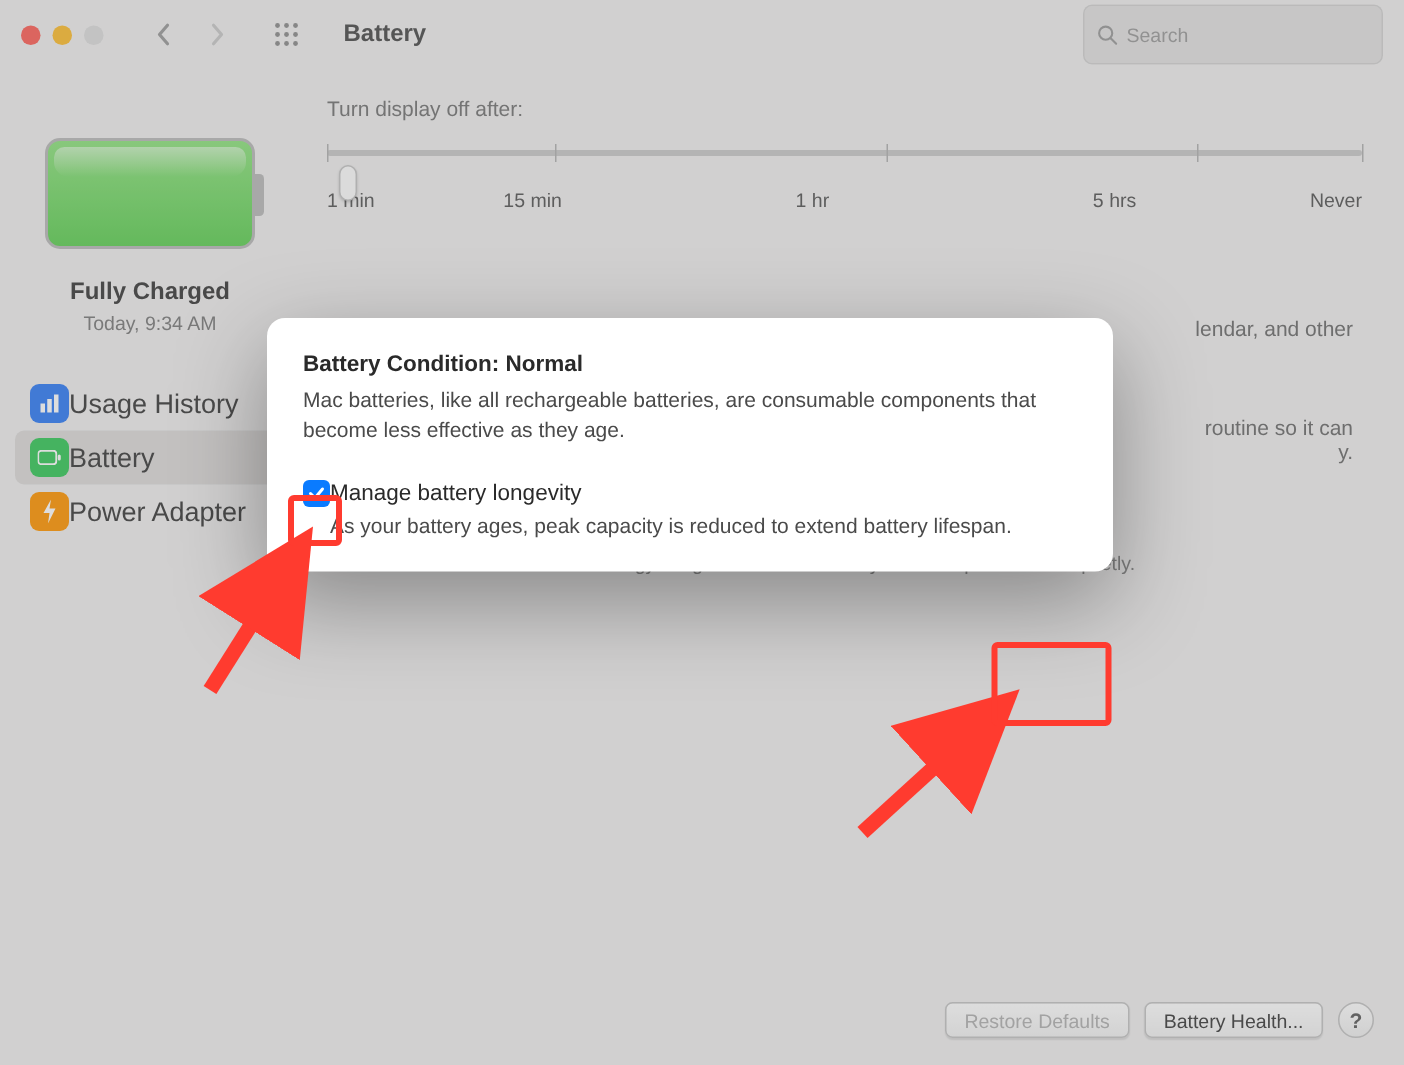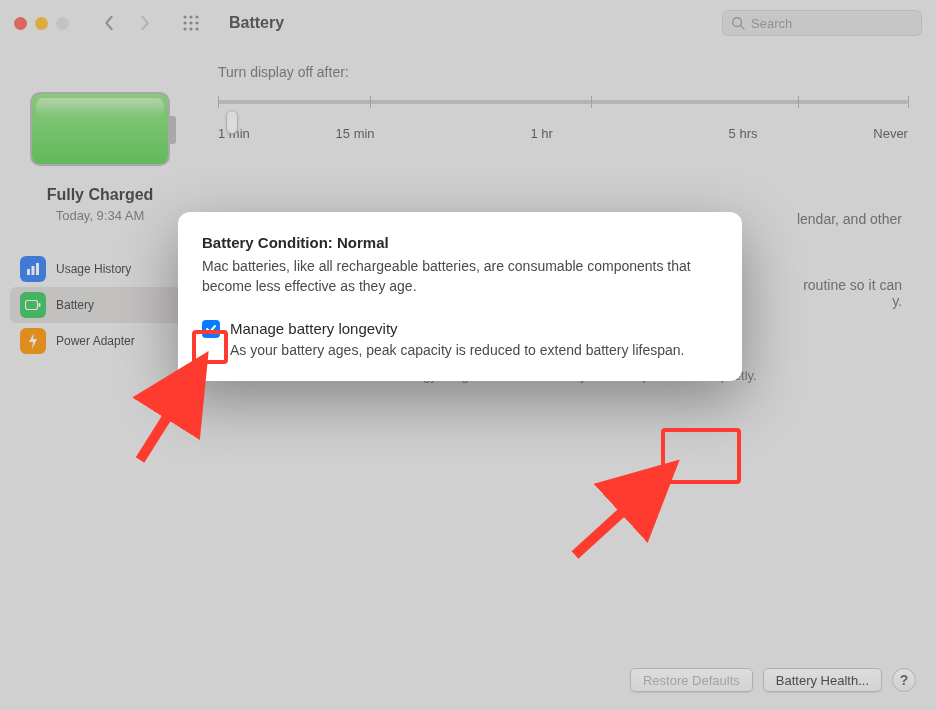--- a/index.html
+++ b/index.html
@@ -41,21 +41,21 @@
     color: #8b8b8b; font-size: 18px; cursor: default;
   }
   .nav-arrow svg { width: 14px; height: 16px; }
   .grid-icon {
     width: 28px; height: 28px; display: flex; align-items: center; justify-content: center;
     color: #8b8b8b; margin: 0 10px;
   }
   .title-text { font-size: 16px; font-weight: 700; color: #4a4a4a; margin-left: 6px; }
   .search-field {
     margin-left: auto;
-    width: 200px; height: 26px;
+    width: 200px; height: 40px;
     background: rgba(0,0,0,0.05);
     border: 1px solid rgba(0,0,0,0.08);
     border-radius: 6px;
     display: flex; align-items: center;
     padding: 0 8px; gap: 6px;
     color: #9a9a9a;
     font-size: 13px;
   }
   
   .content { display: flex; height: calc(710px - 46px); }
@@ -82,24 +82,24 @@
   }
   .battery-graphic::before {
     content:'';
     position:absolute; left:4px; right:4px; top:4px; height:20px;
     background: linear-gradient(rgba(255,255,255,0.5), rgba(255,255,255,0));
     border-radius: 7px 7px 10px 10px;
   }
   .status-title { font-size: 16px; font-weight: 700; color: #3a3a3a; text-align:center; }
   .status-sub { font-size: 13px; color: #7a7a7a; text-align:center; margin-top:4px; margin-bottom:28px; }
   .side-item {
-    display: flex; align-items: center; gap: 10px;
+    display: flex; align-items: center; 
     height: 36px; padding: 0 10px;
     border-radius: 6px;
-    font-size: 12px; color: #3a3a3a;
+    font-size: 18px; color: #3a3a3a;
   }
   .side-item.selected { background: #dcdad9; }
   .side-icon {
     width: 26px; height: 26px; border-radius: 6px;
     display:flex; align-items:center; justify-content:center;
     color: white;
   }
   .side-icon.blue { background:#2f7bf5; }
   .side-icon.green { background:#34c759; }
   .side-icon.orange { background:#ff9500; }
@@ -157,21 +157,21 @@
   .modal {
     position:absolute; z-index:100;
     left:178px; top:212px;
     width:564px;
     background:#fff; border-radius:12px;
     box-shadow: 0 20px 60px rgba(0,0,0,0.35);
     padding: 22px 24px 20px 24px;
   }
   .modal-title { font-size:15px; font-weight:700; color:#2a2a2a; }
   .modal-desc { font-size:14px; color:#4a4a4a; margin-top:6px; line-height:1.4; }
-  .modal-checkrow { display:flex; gap:10px; margin-top:24px; align-items:flex-start; }
+  .modal-checkrow { display:flex; margin-top:24px; align-items:flex-start; }
   .chk {
     width:18px; height:18px; border-radius:4px; background:#0a7bff;
     display:flex; align-items:center; justify-content:center; color:#fff;
     flex: 0 0 18px;
   }
   .modal-checkrow .lbl { font-size:15px; color:#2a2a2a; }
   .modal-subdesc { font-size:14px; color:#4a4a4a; margin-top:4px; line-height:1.4; margin-left:0; }
   .modal-actions { display:flex; justify-content:space-between; align-items:center; margin-top:22px; gap:12px; }
   .ok-button {
     height:26px; padding:0 18px; font-size:14px; font-weight:500;

